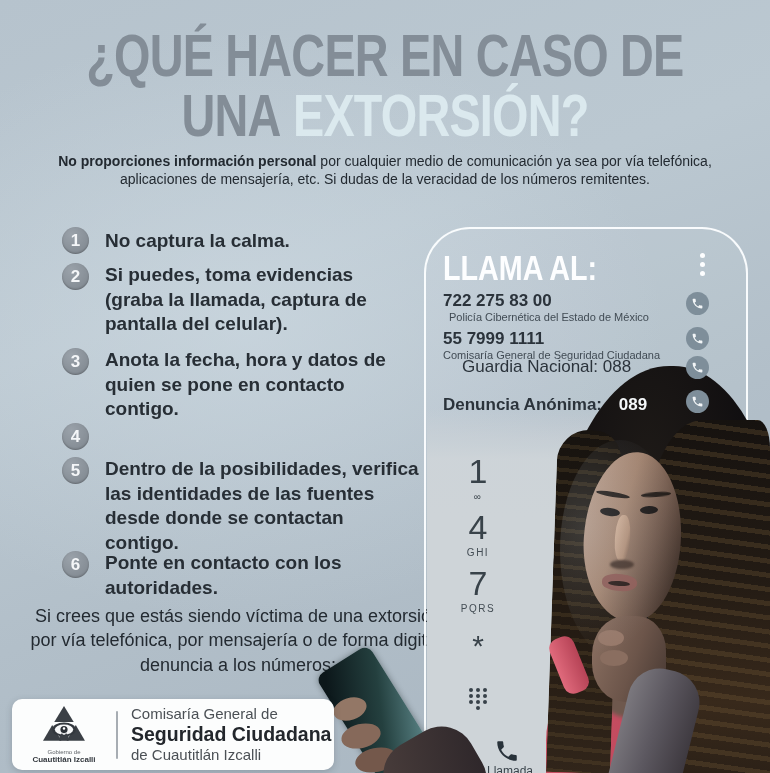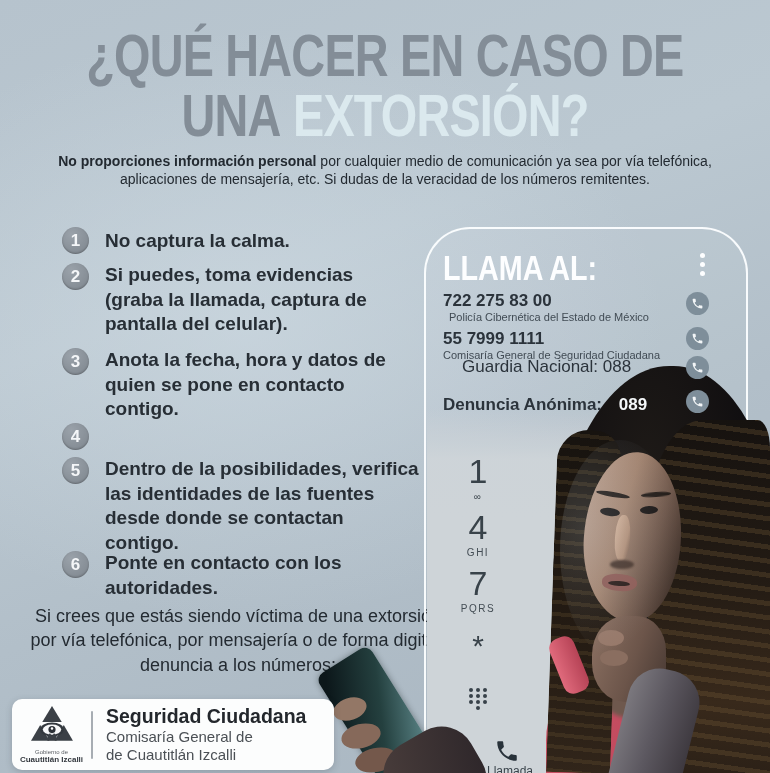--- a/index.html
+++ b/index.html
@@ -231,37 +231,37 @@
     <div class="abs" style="left:26px;top:84px;width:40px;height:24px;background:#86695a;border-radius:50%;transform:rotate(-14deg);"></div>
     <div class="abs" style="left:40px;top:108px;width:42px;height:24px;background:#74584b;border-radius:50%;transform:rotate(-12deg);"></div>
 
     <div class="abs" style="left:72px;top:92px;width:96px;height:90px;transform:rotate(-30deg);
          border-radius:34px;background:linear-gradient(110deg,#4a3e3c,#2c2529);"></div>
   </div>
 
   <div class="abs" style="left:12px;top:699px;width:322px;height:71px;z-index:10;
        background:#fcfdfd;border-radius:10px;box-shadow:0 2px 7px rgba(40,50,60,.22);
        display:flex;align-items:center;">
-    <div style="width:79px;text-align:center;">
+    <div style="width:104px;text-align:center;">
       <svg width="52" height="44" viewBox="0 0 100 86" style="margin:0 auto;">
         <polygon points="50,2 69,33 31,33" fill="#3b4046"></polygon>
         <polygon points="27,39 45,70 9,70" fill="#3b4046"></polygon>
         <polygon points="73,39 91,70 55,70" fill="#3b4046"></polygon>
         <ellipse cx="50" cy="48" rx="23" ry="14" fill="#33383e"></ellipse>
         <ellipse cx="50" cy="48" rx="18" ry="10" fill="#f7f8f9"></ellipse>
         <circle cx="50" cy="48" r="7" fill="#2c3137"></circle>
         <circle cx="50" cy="46" r="2.4" fill="#ffffff"></circle>
         <rect x="41" y="60" width="18" height="10" fill="#3b4046"></rect>
         <rect x="44" y="56" width="3.5" height="5" fill="#3b4046"></rect>
         <rect x="52.5" y="56" width="3.5" height="5" fill="#3b4046"></rect>
       </svg>
       <div style="font-size:6px;color:#5a5f64;line-height:1.1;">Gobierno de</div>
       <div style="font-size:8px;font-weight:bold;color:#33383e;line-height:1.15;">Cuautitlán Izcalli</div>
     </div>
     <div style="width:2px;height:48px;background:#a7adb3;border-radius:2px;"></div>
     <div style="padding-left:13px;">
+      <div style="font-size:15px;color:#4b5055;line-height:1.22;">Comisaría General de</div>
       <div style="font-size:19.5px;font-weight:bold;color:#23272c;line-height:1.18;">Seguridad Ciudadana</div>
-      <div style="font-size:15px;color:#4b5055;line-height:1.22;">Comisaría General de</div>
       <div style="font-size:15px;color:#4b5055;line-height:1.22;">de Cuautitlán Izcalli</div>
     </div>
   </div>
 
 </div>
 
 </body></html>

